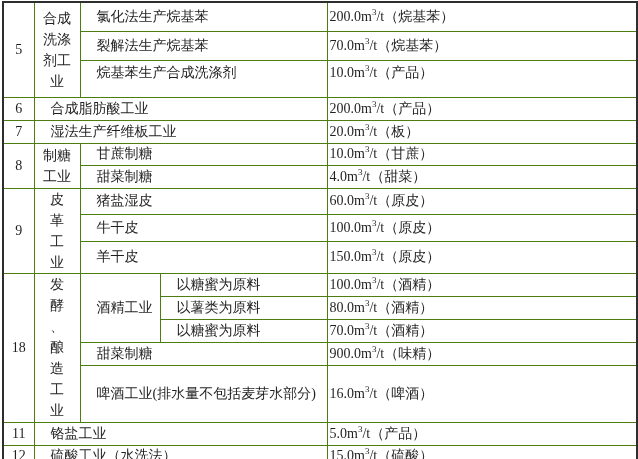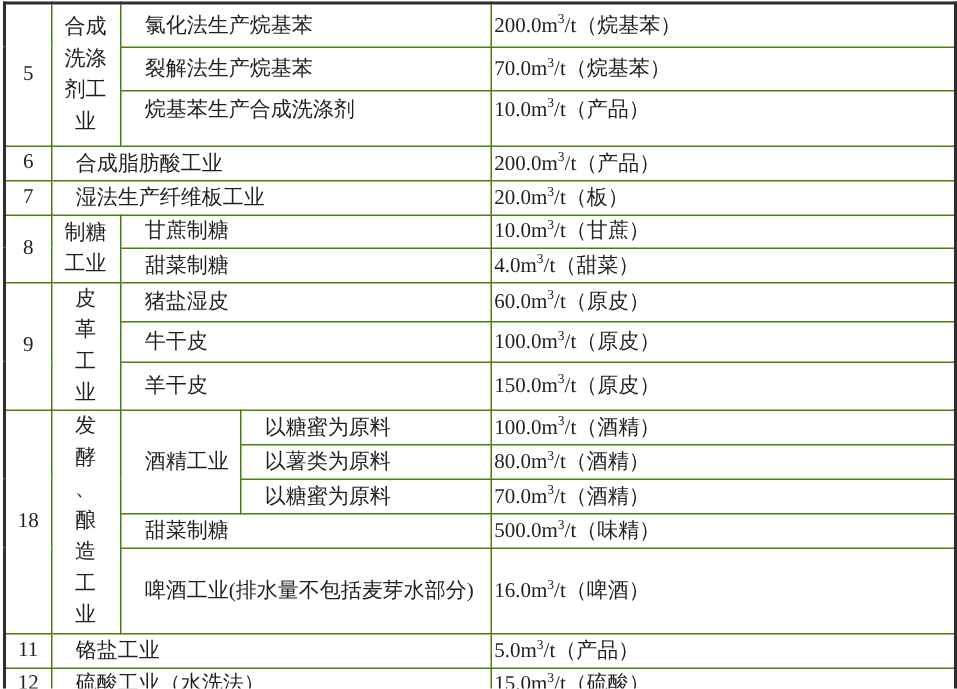--- a/index.html
+++ b/index.html
@@ -126,21 +126,21 @@
   <tr class="r23">
     <td class="sub3">以薯类为原料</td>
     <td class="val"><span>80.0m</span><sup>3</sup><span>/t（酒精）</span></td>
   </tr>
   <tr class="r23">
     <td class="sub3">以糖蜜为原料</td>
     <td class="val"><span>70.0m</span><sup>3</sup><span>/t（酒精）</span></td>
   </tr>
   <tr class="r23">
     <td class="sub" colspan="2">甜菜制糖</td>
-    <td class="val"><span>500.0m</span><sup>3</sup><span>/t（味精）</span></td>
+    <td class="val"><span>900.0m</span><sup>3</sup><span>/t（味精）</span></td>
   </tr>
   <tr class="r57">
     <td class="sub" colspan="2">啤酒工业(排水量不包括麦芽水部分)</td>
     <td class="val"><span>16.0m</span><sup>3</sup><span>/t（啤酒）</span></td>
   </tr>
 
   <tr class="r23">
     <td class="num">11</td>
     <td class="subm" colspan="3">铬盐工业</td>
     <td class="val"><span>5.0m</span><sup>3</sup><span>/t（产品）</span></td>

